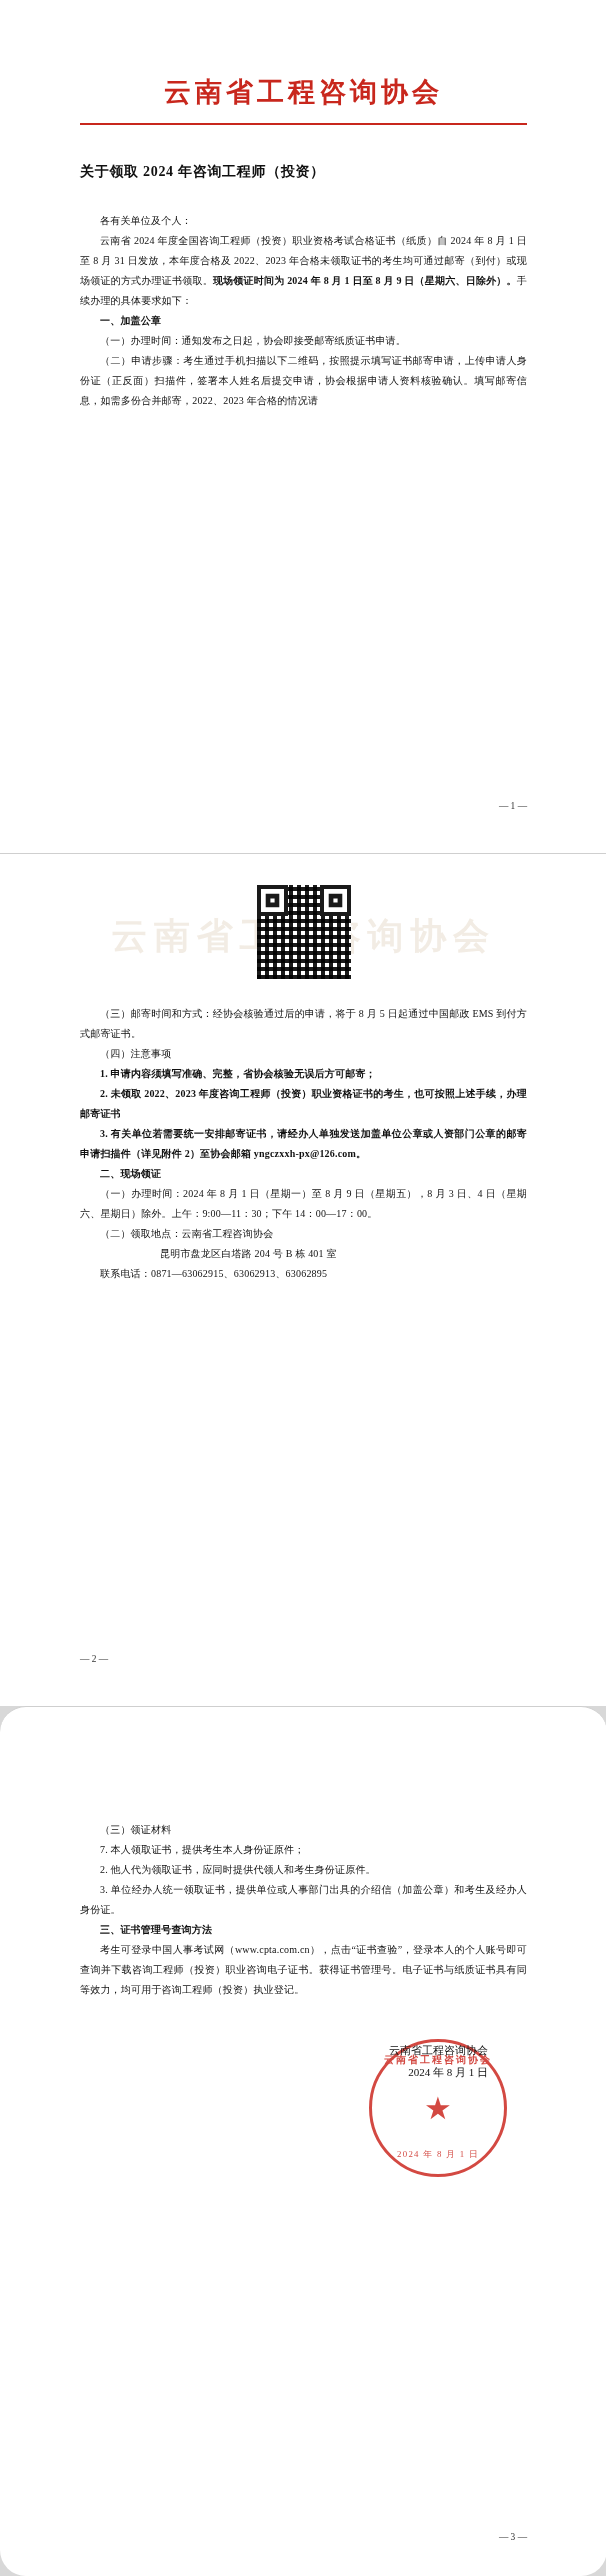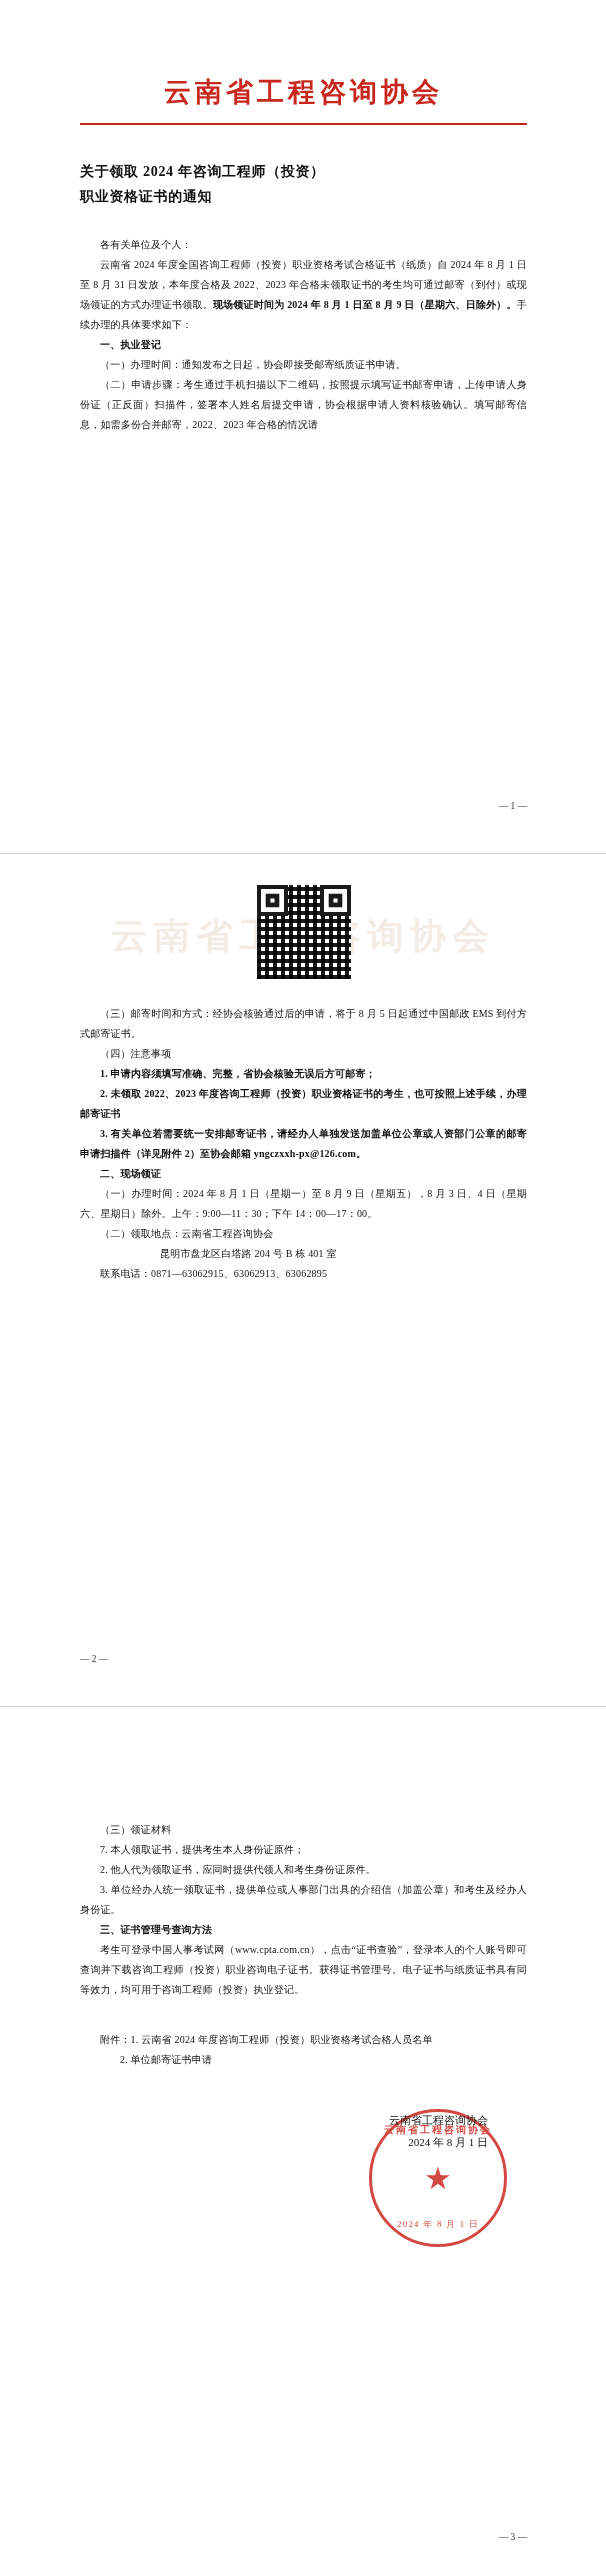--- a/index.html
+++ b/index.html
@@ -16,21 +16,21 @@
     background: #ffffff;
     position: relative;
     box-sizing: border-box;
     overflow: hidden;
   }
   .page + .page { border-top: 0.7px solid #cfcfcf; }
 
   
   .p1 { height: 853px; padding: 0 80px; }
   .p2 { height: 853px; padding: 0 80px; }
-  .p3 { height: 870px; padding: 0 80px; }
+  .p3 { height: 870px; padding: 0 80px; border-radius: 26px; }
 
   .masthead {
     padding-top: 76px;
     text-align: center;
   }
   .masthead-title {
     color: #c8271d;
     font-weight: bold;
     font-size: 27px;
     letter-spacing: 4px;
@@ -176,27 +176,26 @@
 
 <div class="page p1">
 
   <div class="masthead">
     <div class="masthead-title">云南省工程咨询协会</div>
     <div class="masthead-rule"></div>
   </div>
 
   <div class="doc-title">
     <div>关于领取 2024 年咨询工程师（投资）</div>
-    <div>职业资格证书的通知</div>
   </div>
 
   <div class="body-text p-first">
     <p class="para indent2">各有关单位及个人：</p>
     <p class="para indent2"><span>云南省 2024 年度全国咨询工程师（投资）职业资格考试合格证书（纸质）自 2024 年 8 月 1 日至 8 月 31 日发放，本年度合格及 2022、2023 年合格未领取证书的考生均可通过邮寄（到付）或现场领证的方式办理证书领取。</span><span class="b">现场领证时间为 2024 年 8 月 1 日至 8 月 9 日（星期六、日除外）。</span><span>手续办理的具体要求如下：</span></p>
-    <p class="para indent2 b">一、执业登记</p>
+    <p class="para indent2 b">一、加盖公章</p>
     <p class="para indent2">（一）办理时间：通知发布之日起，协会即接受邮寄纸质证书申请。</p>
     <p class="para indent2">（二）申请步骤：考生通过手机扫描以下二维码，按照提示填写证书邮寄申请，上传申请人身份证（正反面）扫描件，签署本人姓名后提交申请，协会根据申请人资料核验确认。填写邮寄信息，如需多份合并邮寄，2022、2023 年合格的情况请</p>
   </div>
 
   <div class="pagenum pagenum-right" style="bottom:42px;">— 1 —</div>
 </div>
 
 <div class="page p2">
 
 
@@ -225,24 +224,20 @@
 
   <div class="body-text" style="padding-top:113px;">
     <p class="para indent2">（三）领证材料</p>
     <p class="para indent2">7. 本人领取证书，提供考生本人身份证原件；</p>
     <p class="para indent2">2. 他人代为领取证书，应同时提供代领人和考生身份证原件。</p>
     <p class="para indent2">3. 单位经办人统一领取证书，提供单位或人事部门出具的介绍信（加盖公章）和考生及经办人身份证。</p>
     <p class="para indent2 b">三、证书管理号查询方法</p>
     <p class="para indent2">考生可登录中国人事考试网（www.cpta.com.cn），点击“证书查验”，登录本人的个人账号即可查询并下载咨询工程师（投资）职业咨询电子证书。获得证书管理号。电子证书与纸质证书具有同等效力，均可用于咨询工程师（投资）执业登记。</p>
   </div>
 
-  <div class="body-text attach">
-    <p class="para attach-line">附件：1. 云南省 2024 年度咨询工程师（投资）职业资格考试合格人员名单</p>
-    <p class="para attach-sub">2. 单位邮寄证书申请</p>
-  </div>
 
   <div class="sign-block">
     <div class="seal">
       <div class="seal-inner">
         <div class="seal-top">云南省工程咨询协会</div>
         <div class="seal-star">★</div>
         <div class="seal-bottom">2024 年 8 月 1 日</div>
       </div>
     </div>
     <div class="sign-text">云南省工程咨询协会</div>

